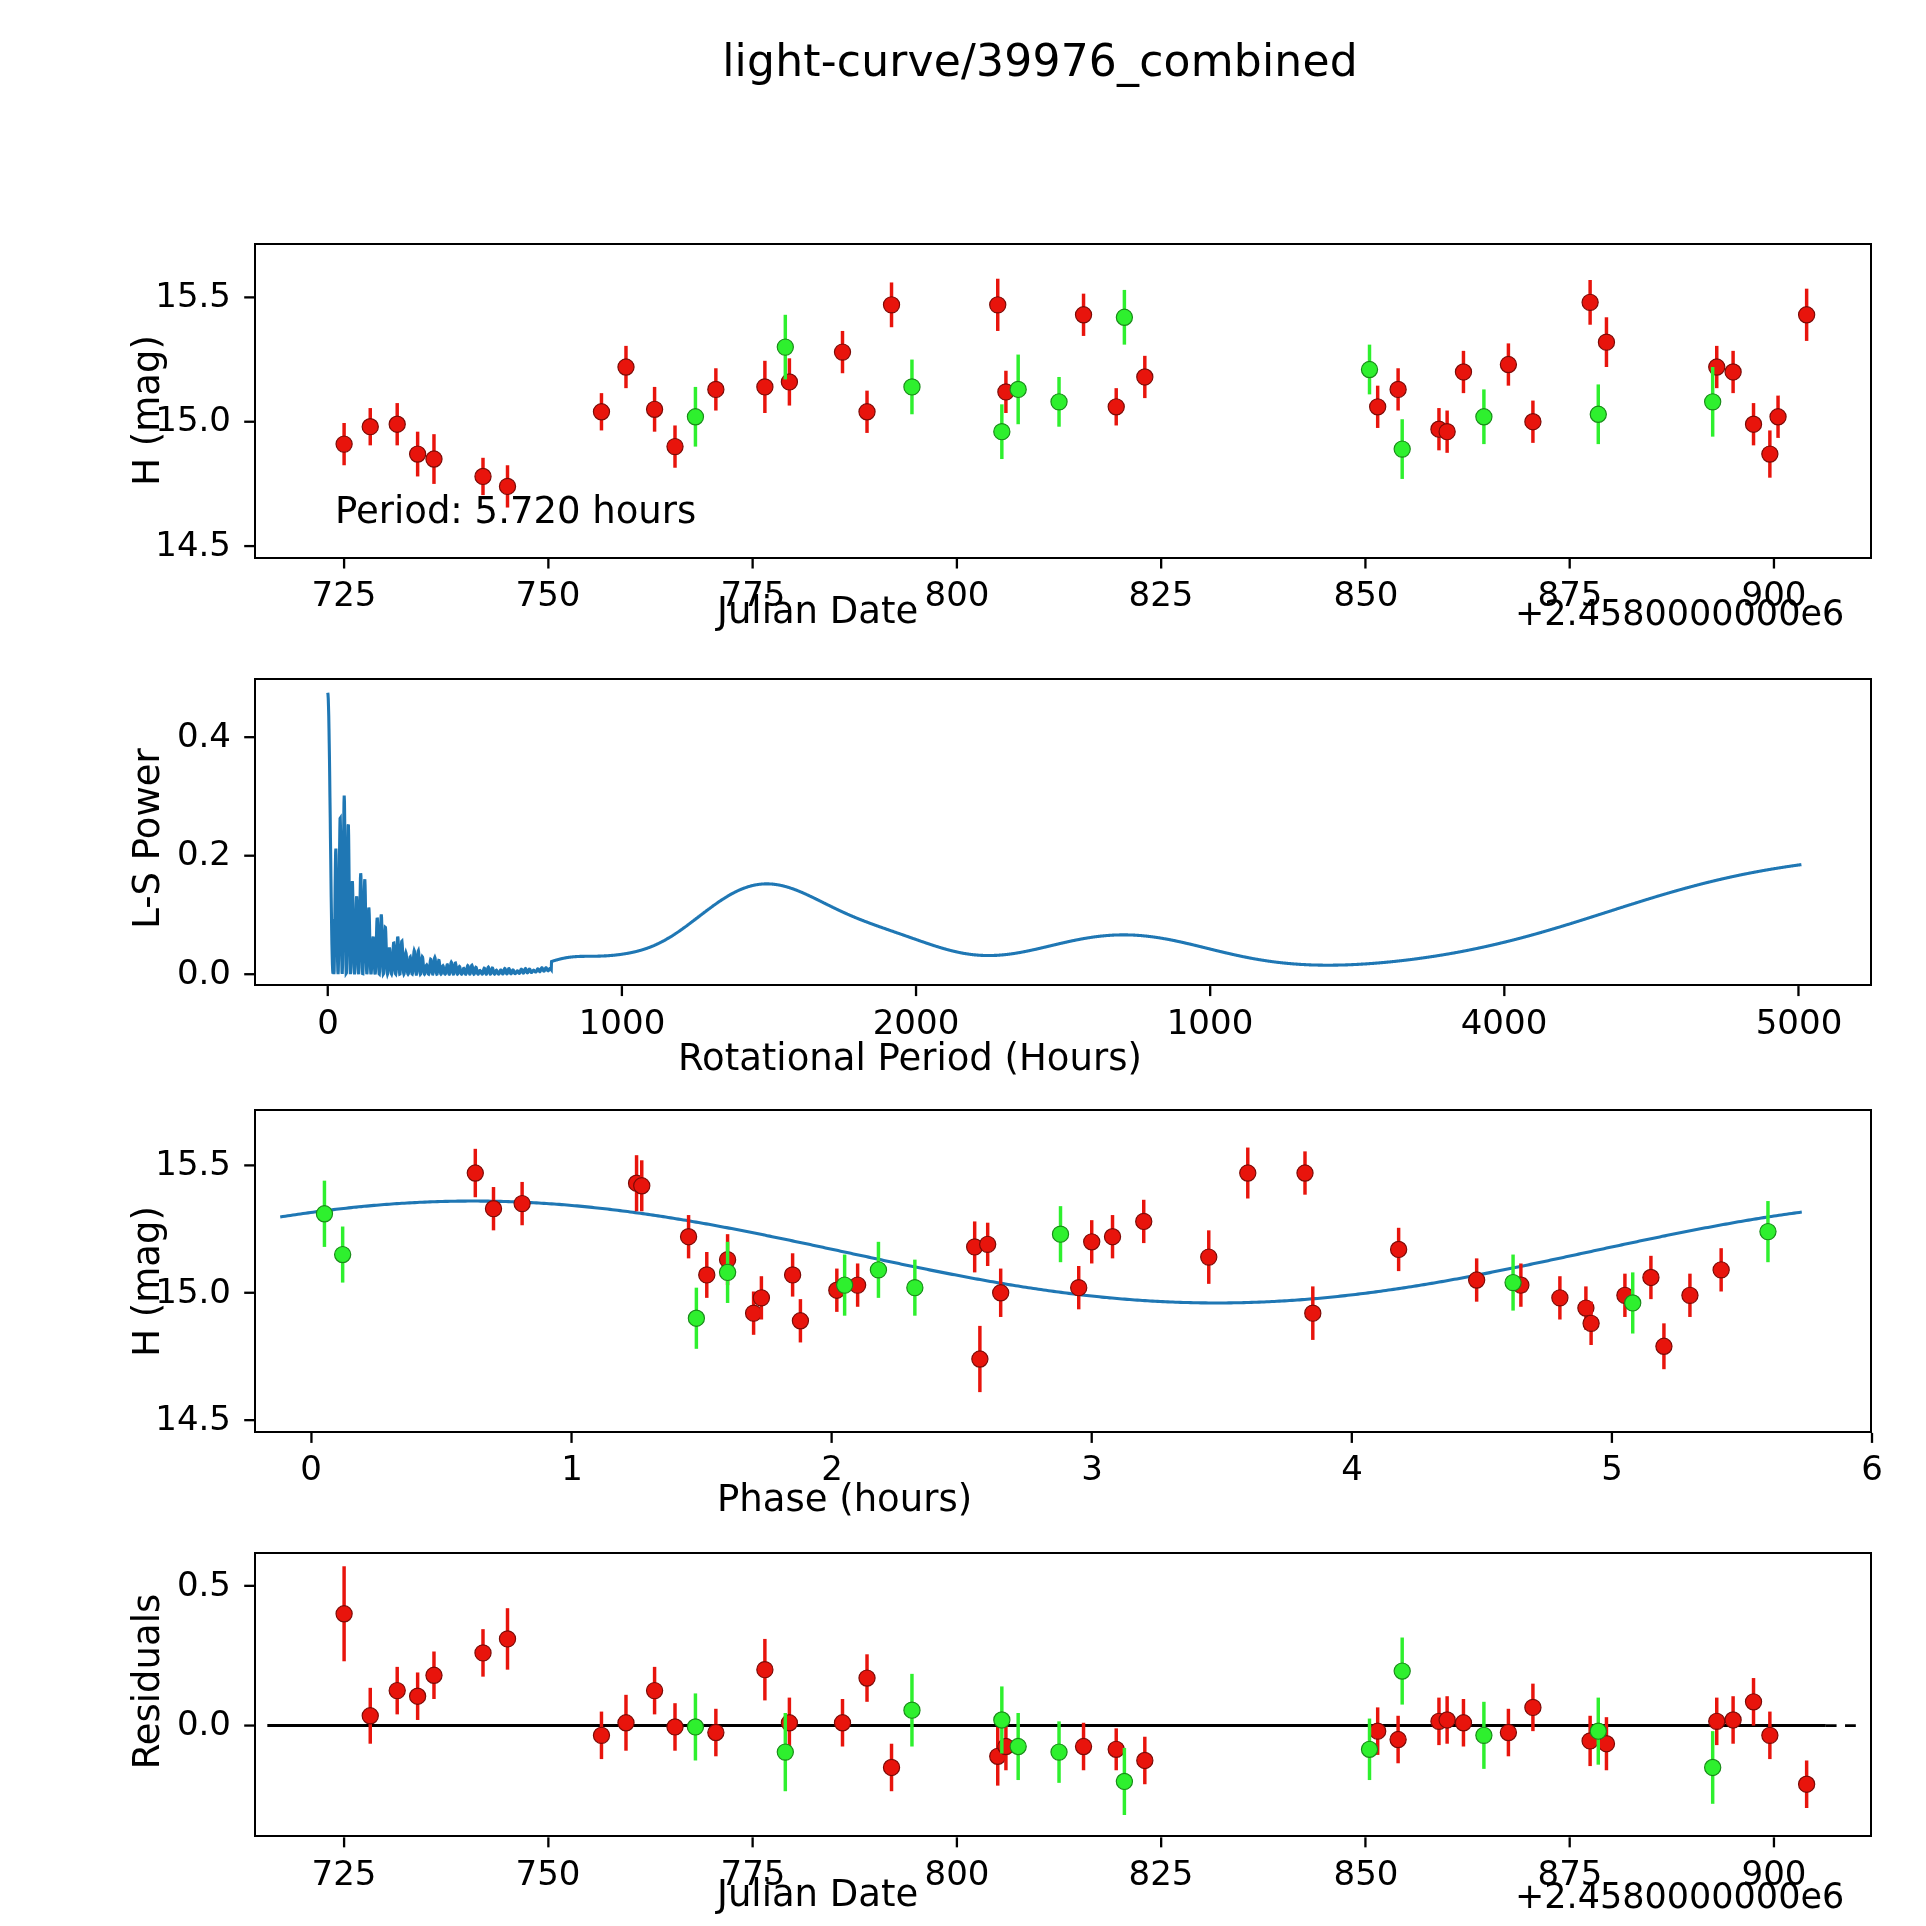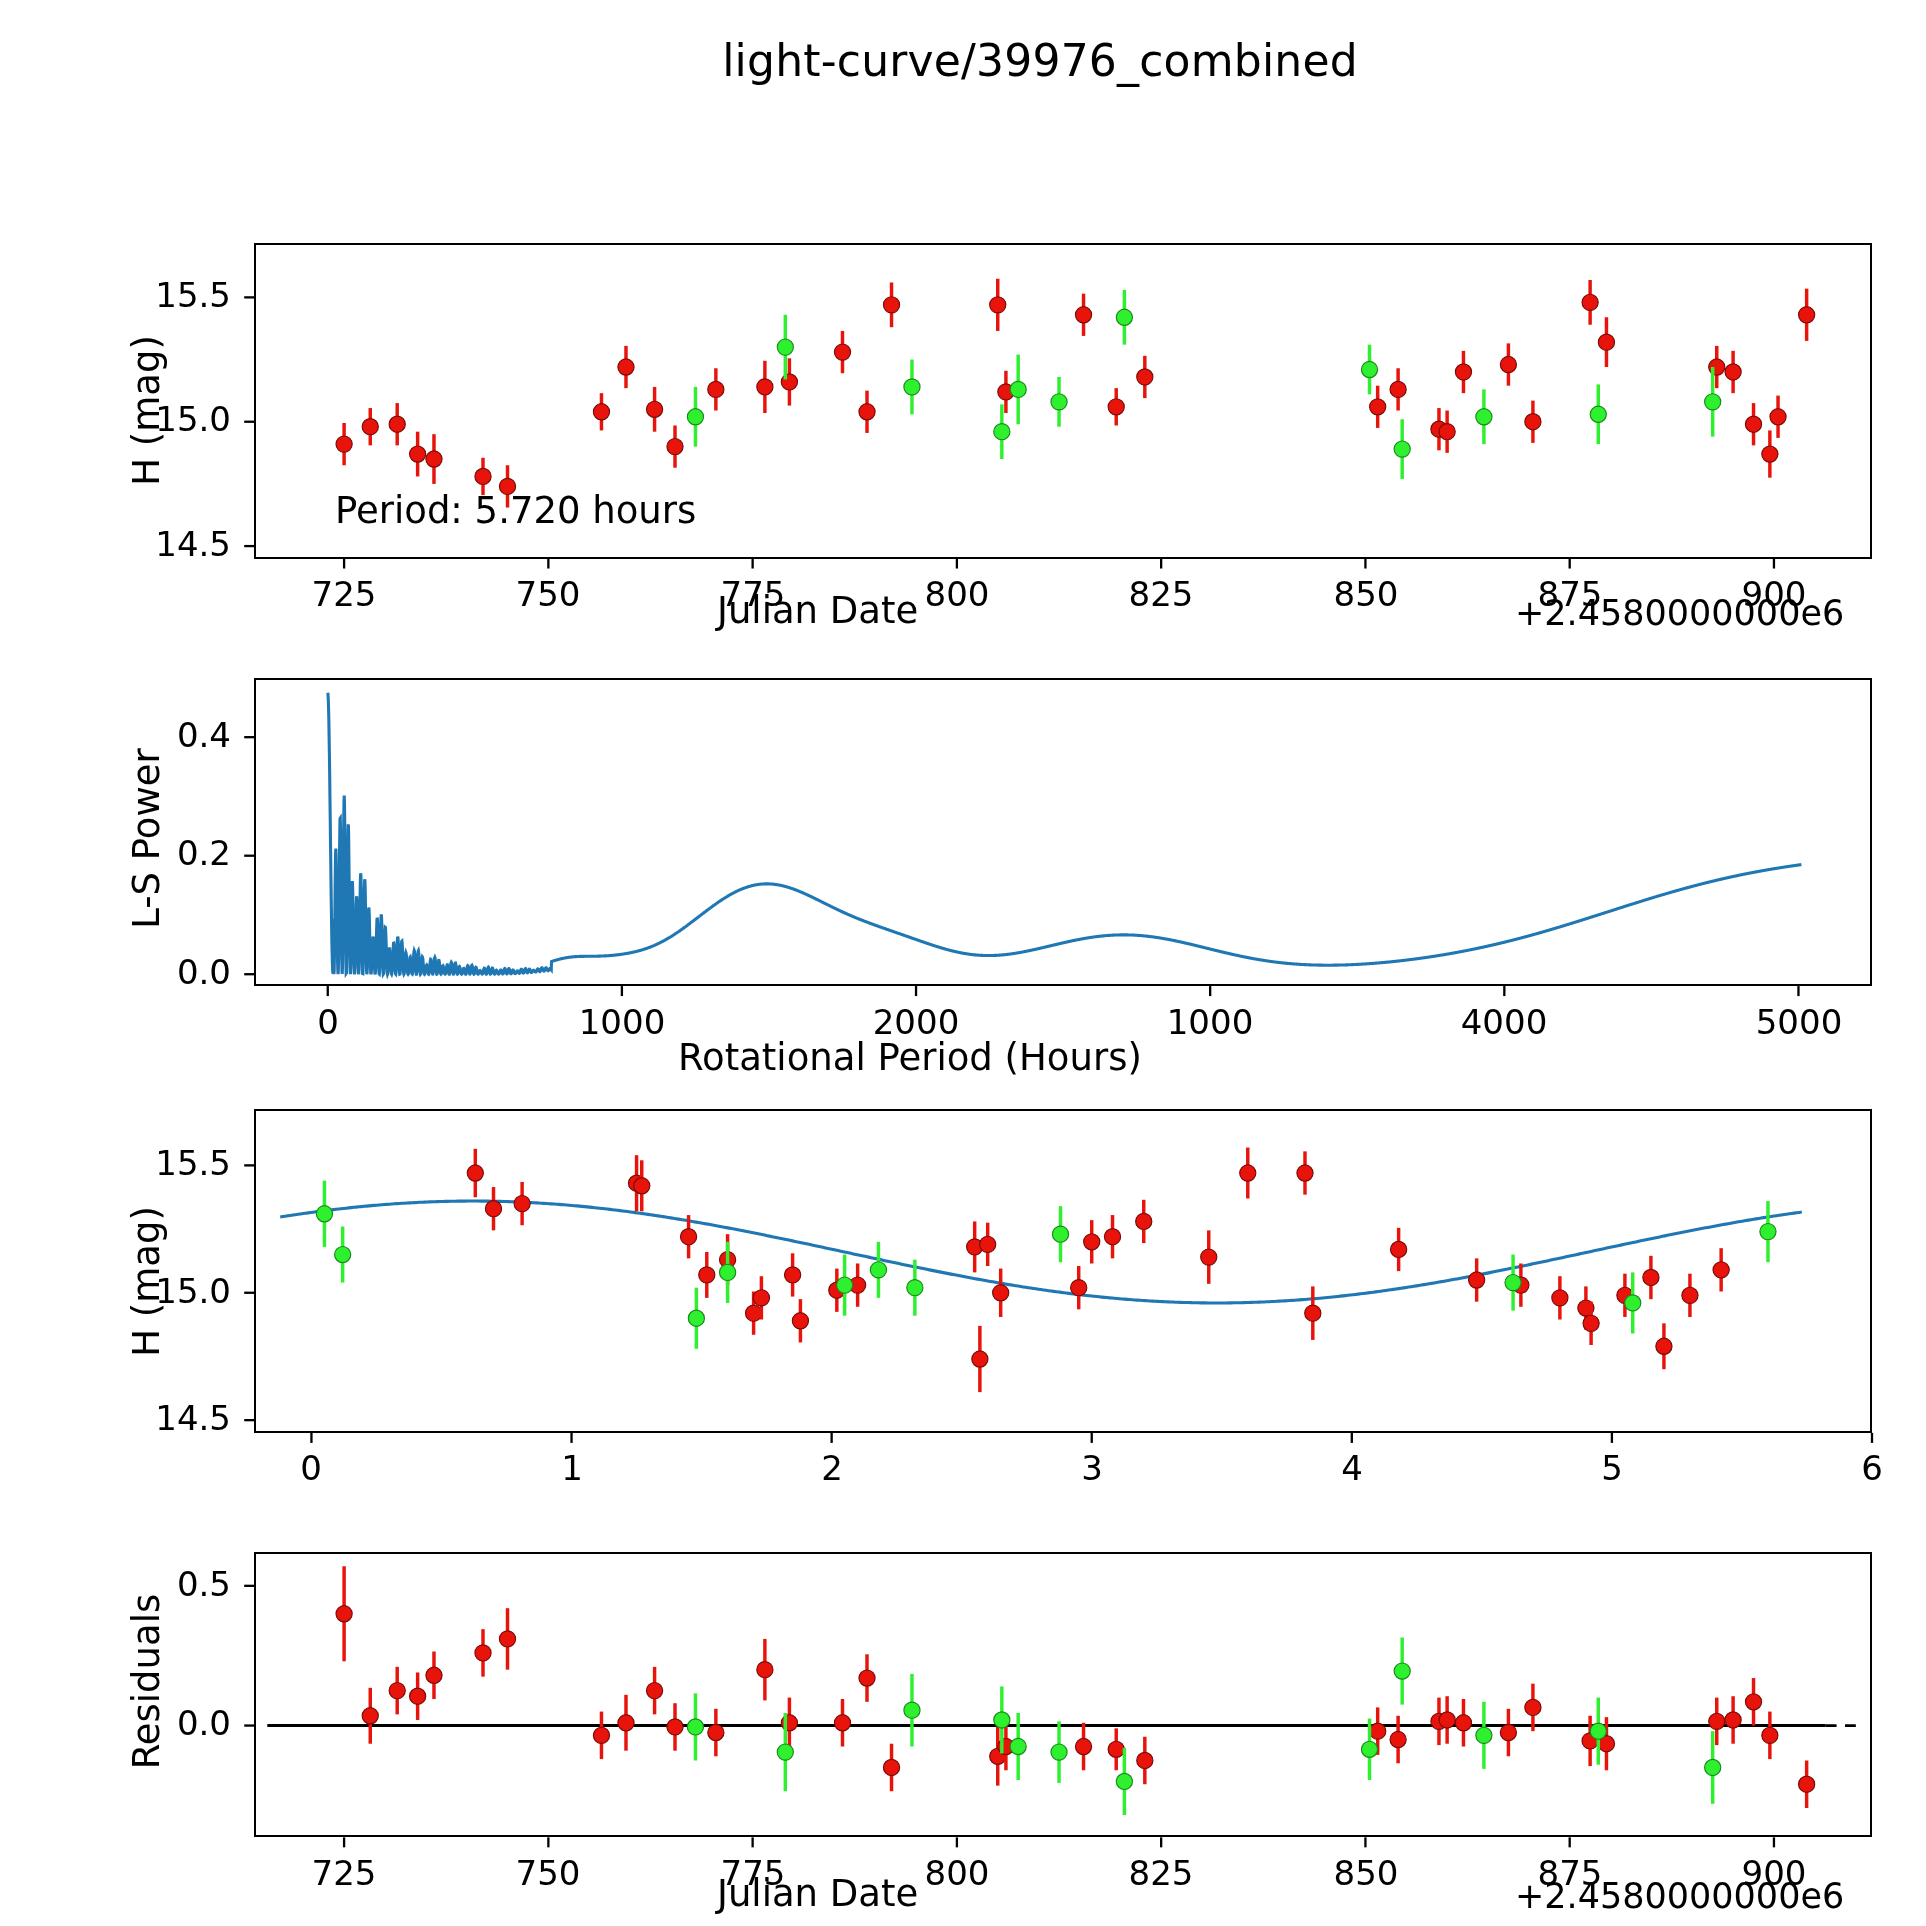--- a/index.html
+++ b/index.html
@@ -267,20 +267,21 @@
         <circle cx="2753.2475884244373" cy="3204.0944881889764" r="21" fill="#2ef02e" stroke="#188a18" stroke-width="3"></circle>
         <line x1="3928.1672025723474" y1="3402.51968503937" x2="3928.1672025723474" y2="3257.0078740157487" stroke="#2ef02e" stroke-width="9"></line>
         <circle cx="3928.1672025723474" cy="3329.7637795275596" r="21" fill="#2ef02e" stroke="#188a18" stroke-width="3"></circle>
         <line x1="4238.778135048231" y1="3462.047244094487" x2="4238.778135048231" y2="3303.3070866141734" stroke="#2ef02e" stroke-width="9"></line>
         <circle cx="4238.778135048231" cy="3382.67716535433" r="21" fill="#2ef02e" stroke="#188a18" stroke-width="3"></circle>
         <line x1="4589.903536977492" y1="3276.8503937007868" x2="4589.903536977492" y2="3118.110236220473" stroke="#2ef02e" stroke-width="9"></line>
         <circle cx="4589.903536977492" cy="3197.4803149606296" r="21" fill="#2ef02e" stroke="#188a18" stroke-width="3"></circle>
       </g>
     </svg>
   <div class="ylabel" style="left:69px;top:1260px;width:154px;text-align:center;transform:rotate(-90deg);">H (mag)</div>
+  <div class="axis-label" style="left:717px;top:1477px;width:693px;">Phase (hours)</div>
 
   <div class="panel" id="p4" style="left:254px;top:1552px;width:1618px;height:285px;"></div>
   <svg id="svg4" width="2080" height="2080" viewBox="0 0 5400 5400">
       <line x1="893.3333333333333" y1="4770" x2="893.3333333333333" y2="4796" stroke="#000" stroke-width="6"></line>
       <line x1="1423.6363636363635" y1="4770" x2="1423.6363636363635" y2="4796" stroke="#000" stroke-width="6"></line>
       <line x1="1953.9393939393938" y1="4770" x2="1953.9393939393938" y2="4796" stroke="#000" stroke-width="6"></line>
       <line x1="2484.242424242424" y1="4770" x2="2484.242424242424" y2="4796" stroke="#000" stroke-width="6"></line>
       <line x1="3014.5454545454545" y1="4770" x2="3014.5454545454545" y2="4796" stroke="#000" stroke-width="6"></line>
       <line x1="3544.848484848485" y1="4770" x2="3544.848484848485" y2="4796" stroke="#000" stroke-width="6"></line>
       <line x1="4075.151515151515" y1="4770" x2="4075.151515151515" y2="4796" stroke="#000" stroke-width="6"></line>

